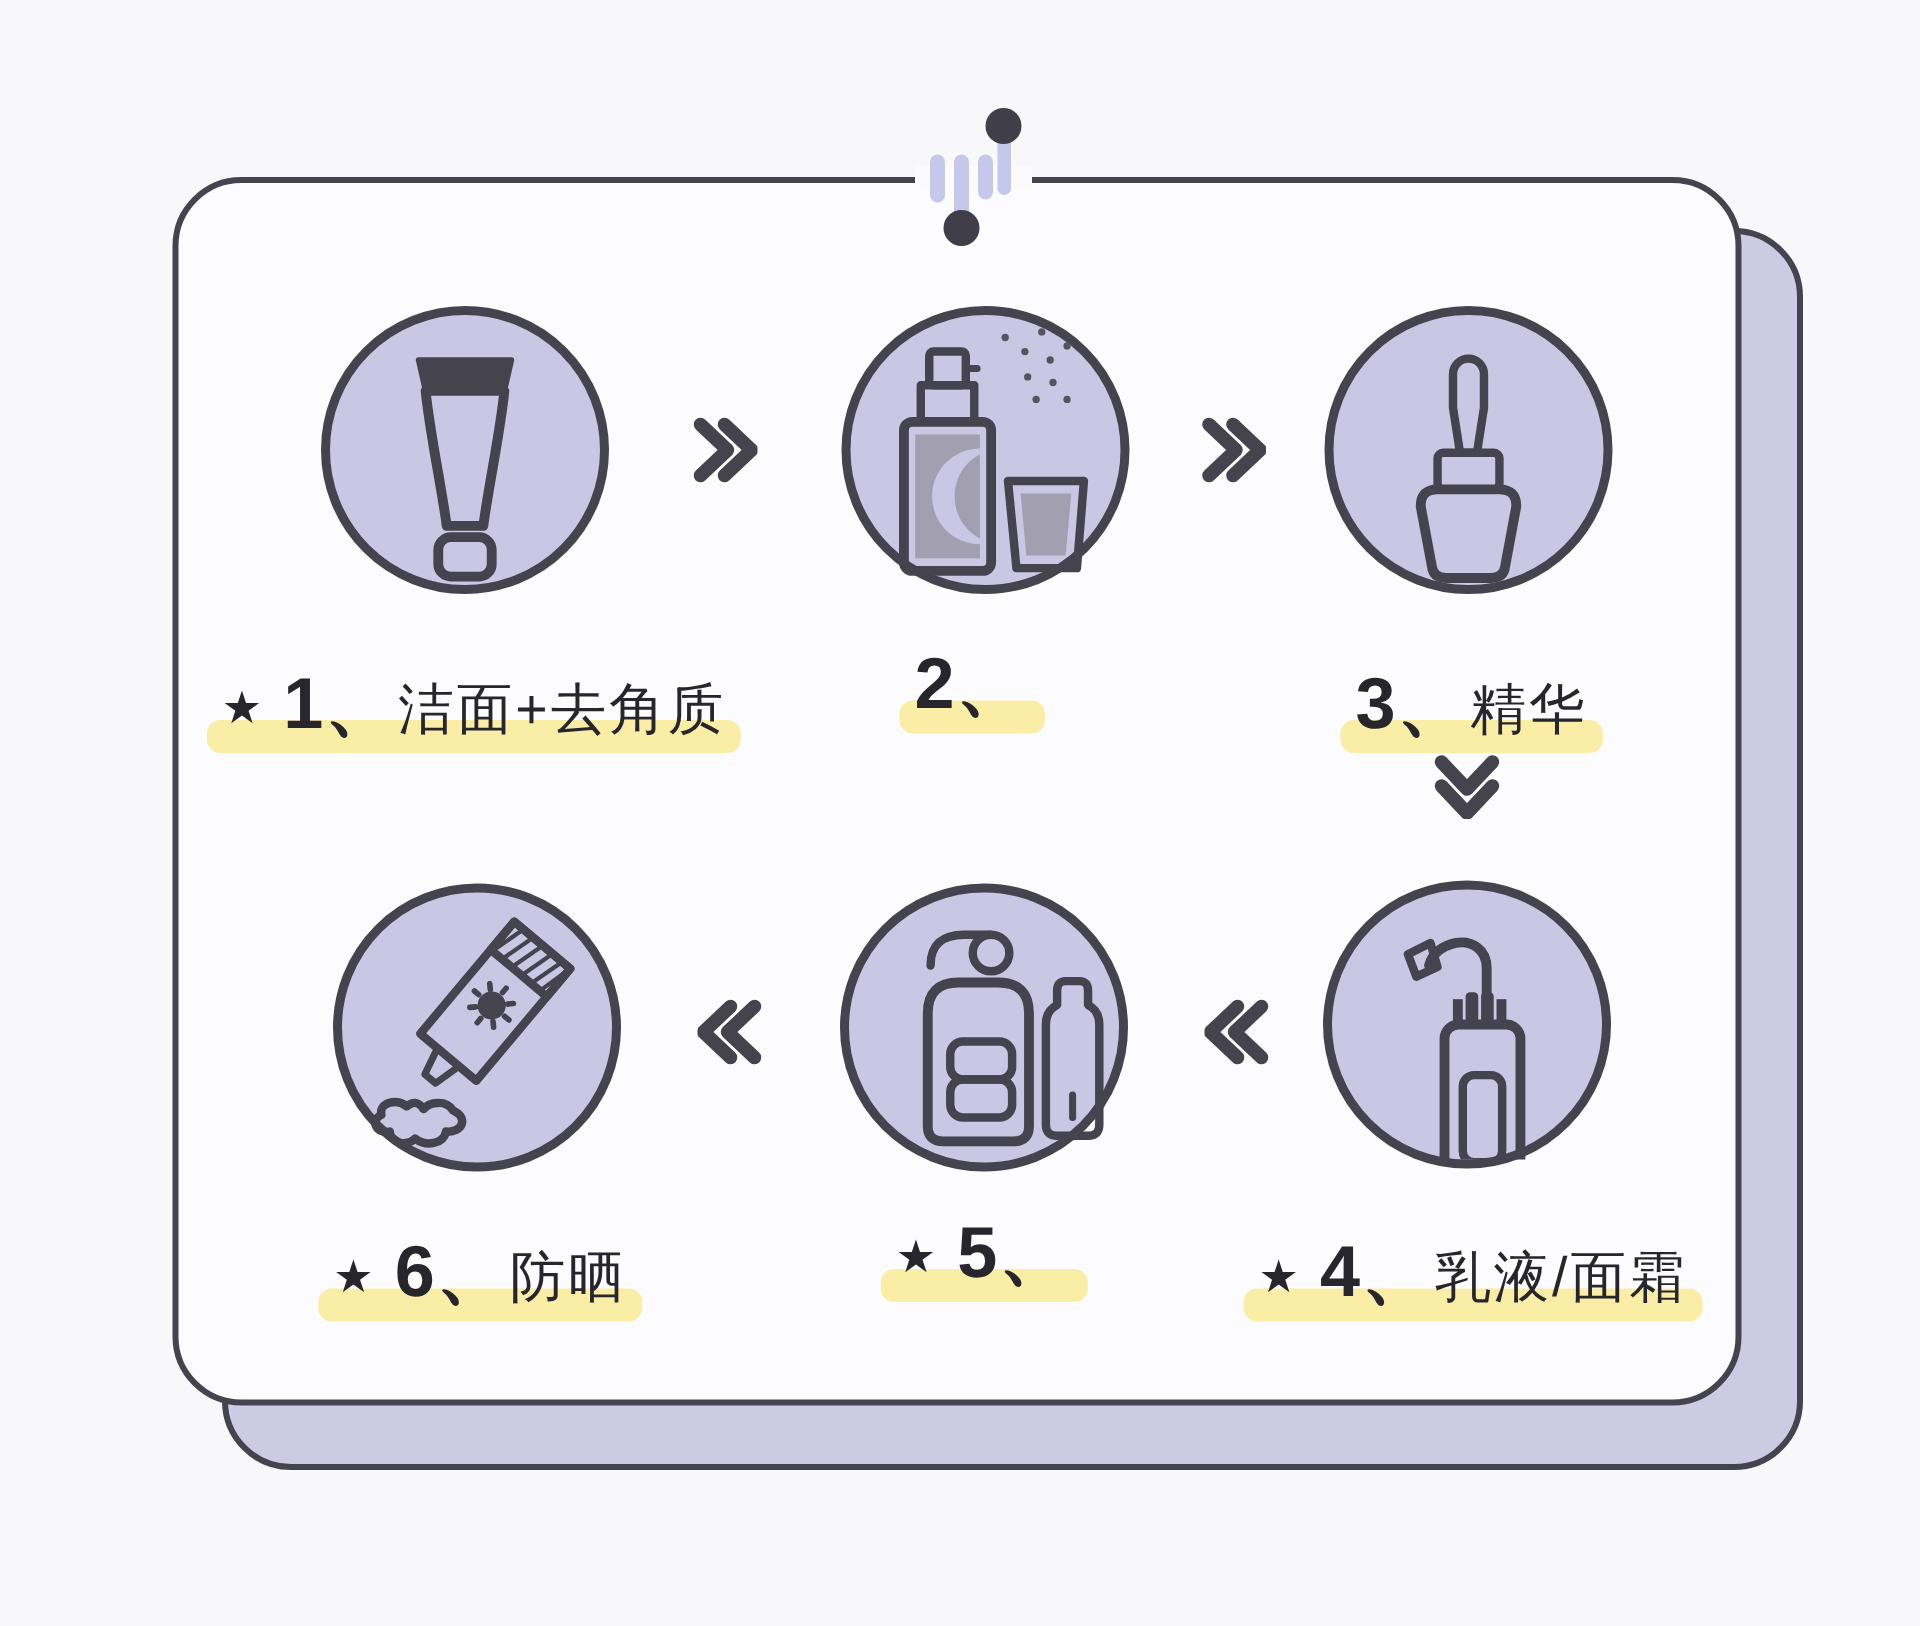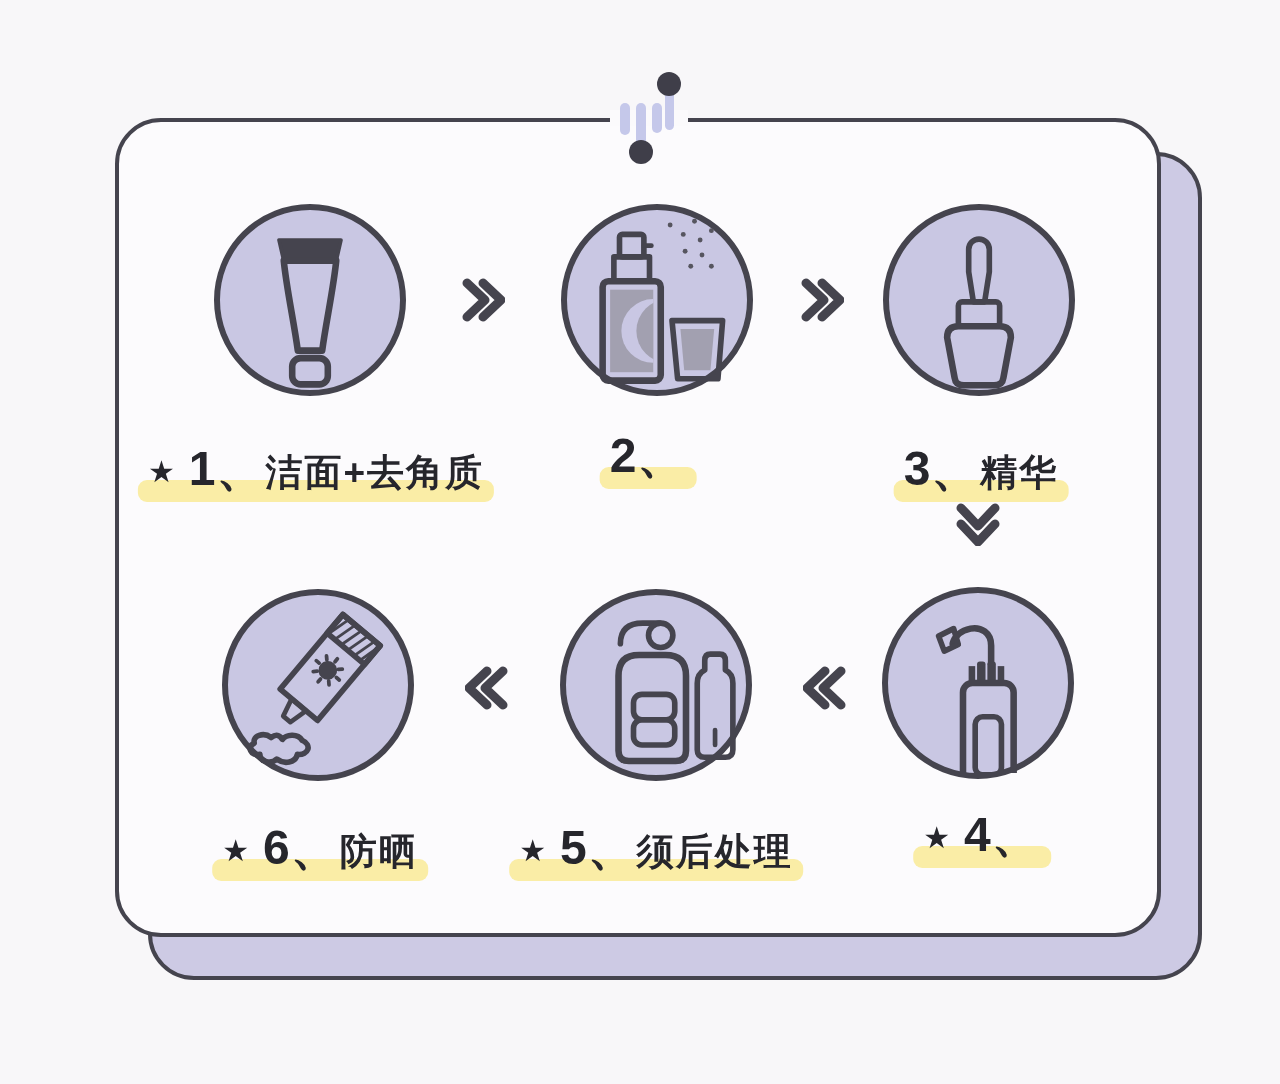--- a/index.html
+++ b/index.html
@@ -64,21 +64,21 @@
     display:flex;align-items:baseline;white-space:nowrap;
     color:#26262c;z-index:4;
   }
   .step-label .hl{
     position:absolute;left:-10px;right:-10px;bottom:-1px;height:22px;
     background:#faeda6;border-radius:9px;z-index:-1;
   }
   .step-label .star{font-size:30px;margin-right:14px;transform:translateY(-3px);}
   .step-label .star:empty{display:none;}
   .step-label .num{font-size:48px;font-weight:bold;letter-spacing:1px;}
-  .step-label .txt{font-size:37px;font-weight:bold;letter-spacing:2px;margin-top:24px;}
+  .step-label .txt{font-size:37px;font-weight:normal;letter-spacing:2px;margin-top:24px;}
   .l1{left:316px;top:424px;}
   .l2{left:648px;top:424px;}
   .l3{left:981px;top:424px;}
   .l4{left:982px;top:803px;}
   .l5{left:656px;top:803px;}
   .l6{left:320px;top:803px;}
 
   .ink{stroke:#45444e;fill:none;stroke-linejoin:round;stroke-linecap:round;}
 </style>
 </head>
@@ -236,26 +236,26 @@
   </div>
   <div class="step-label l3">
 
     <span class="num">3、</span>
     <span class="txt">精华</span>
     <span class="hl"></span>
   </div>
   <div class="step-label l4">
     <span class="star">★</span>
     <span class="num">4、</span>
+    <span class="txt">乳液/面霜</span>
     <span class="hl"></span>
   </div>
   <div class="step-label l5">
     <span class="star">★</span>
     <span class="num">5、</span>
-    <span class="txt">须后处理</span>
     <span class="hl"></span>
   </div>
   <div class="step-label l6">
     <span class="star">★</span>
     <span class="num">6、</span>
     <span class="txt">防晒</span>
     <span class="hl"></span>
   </div>
 
 </div>

